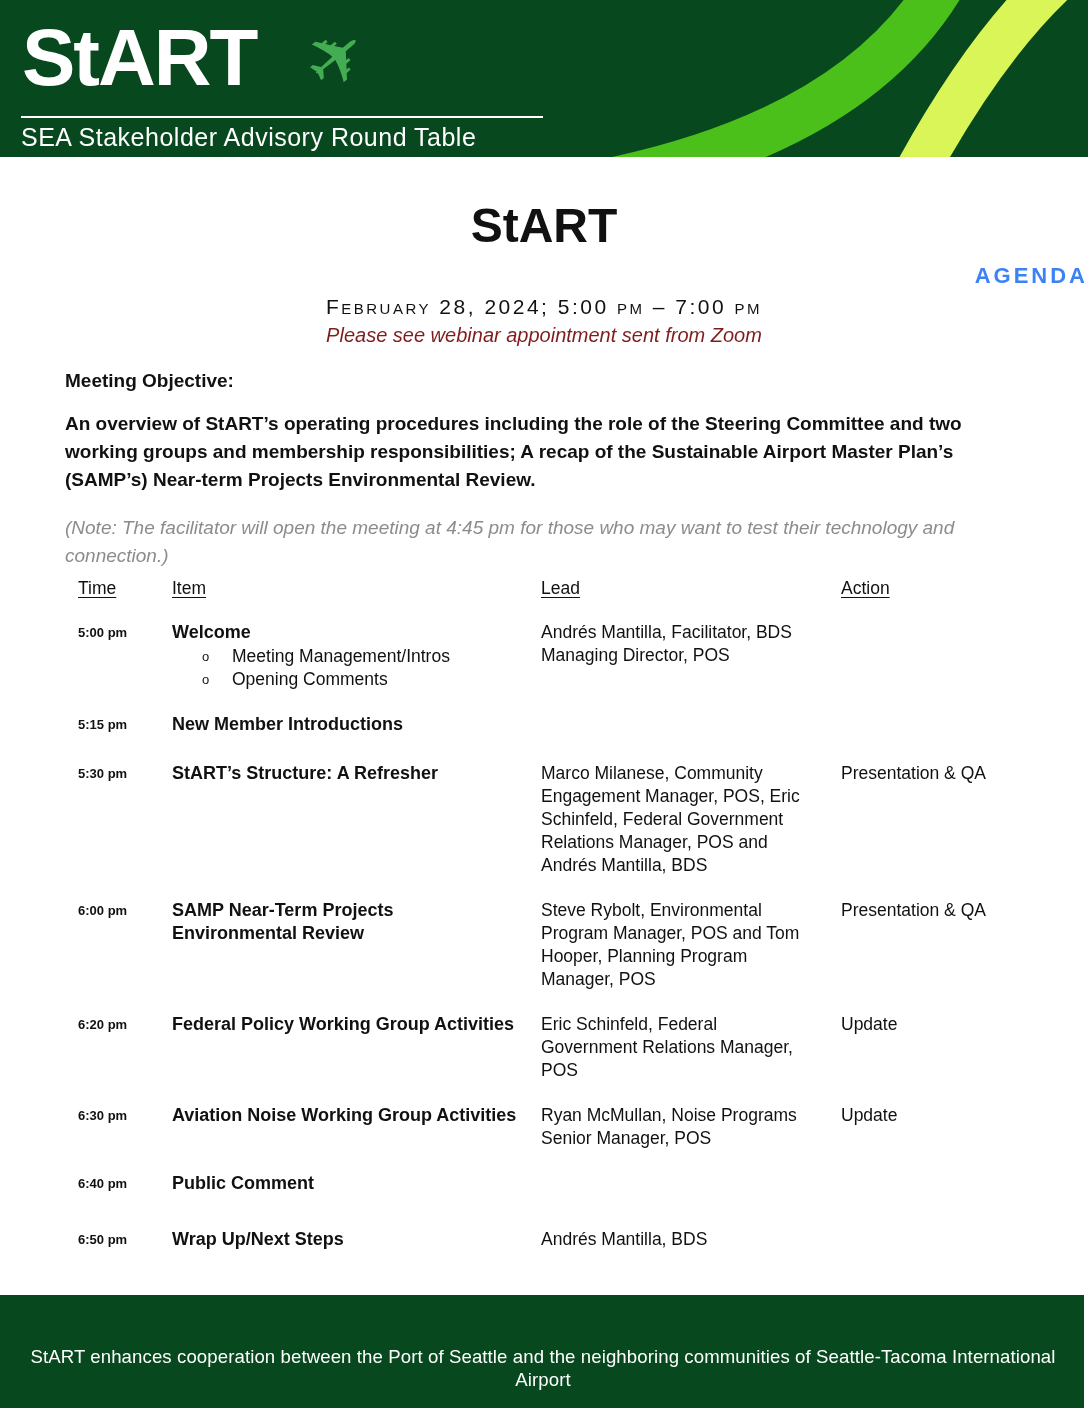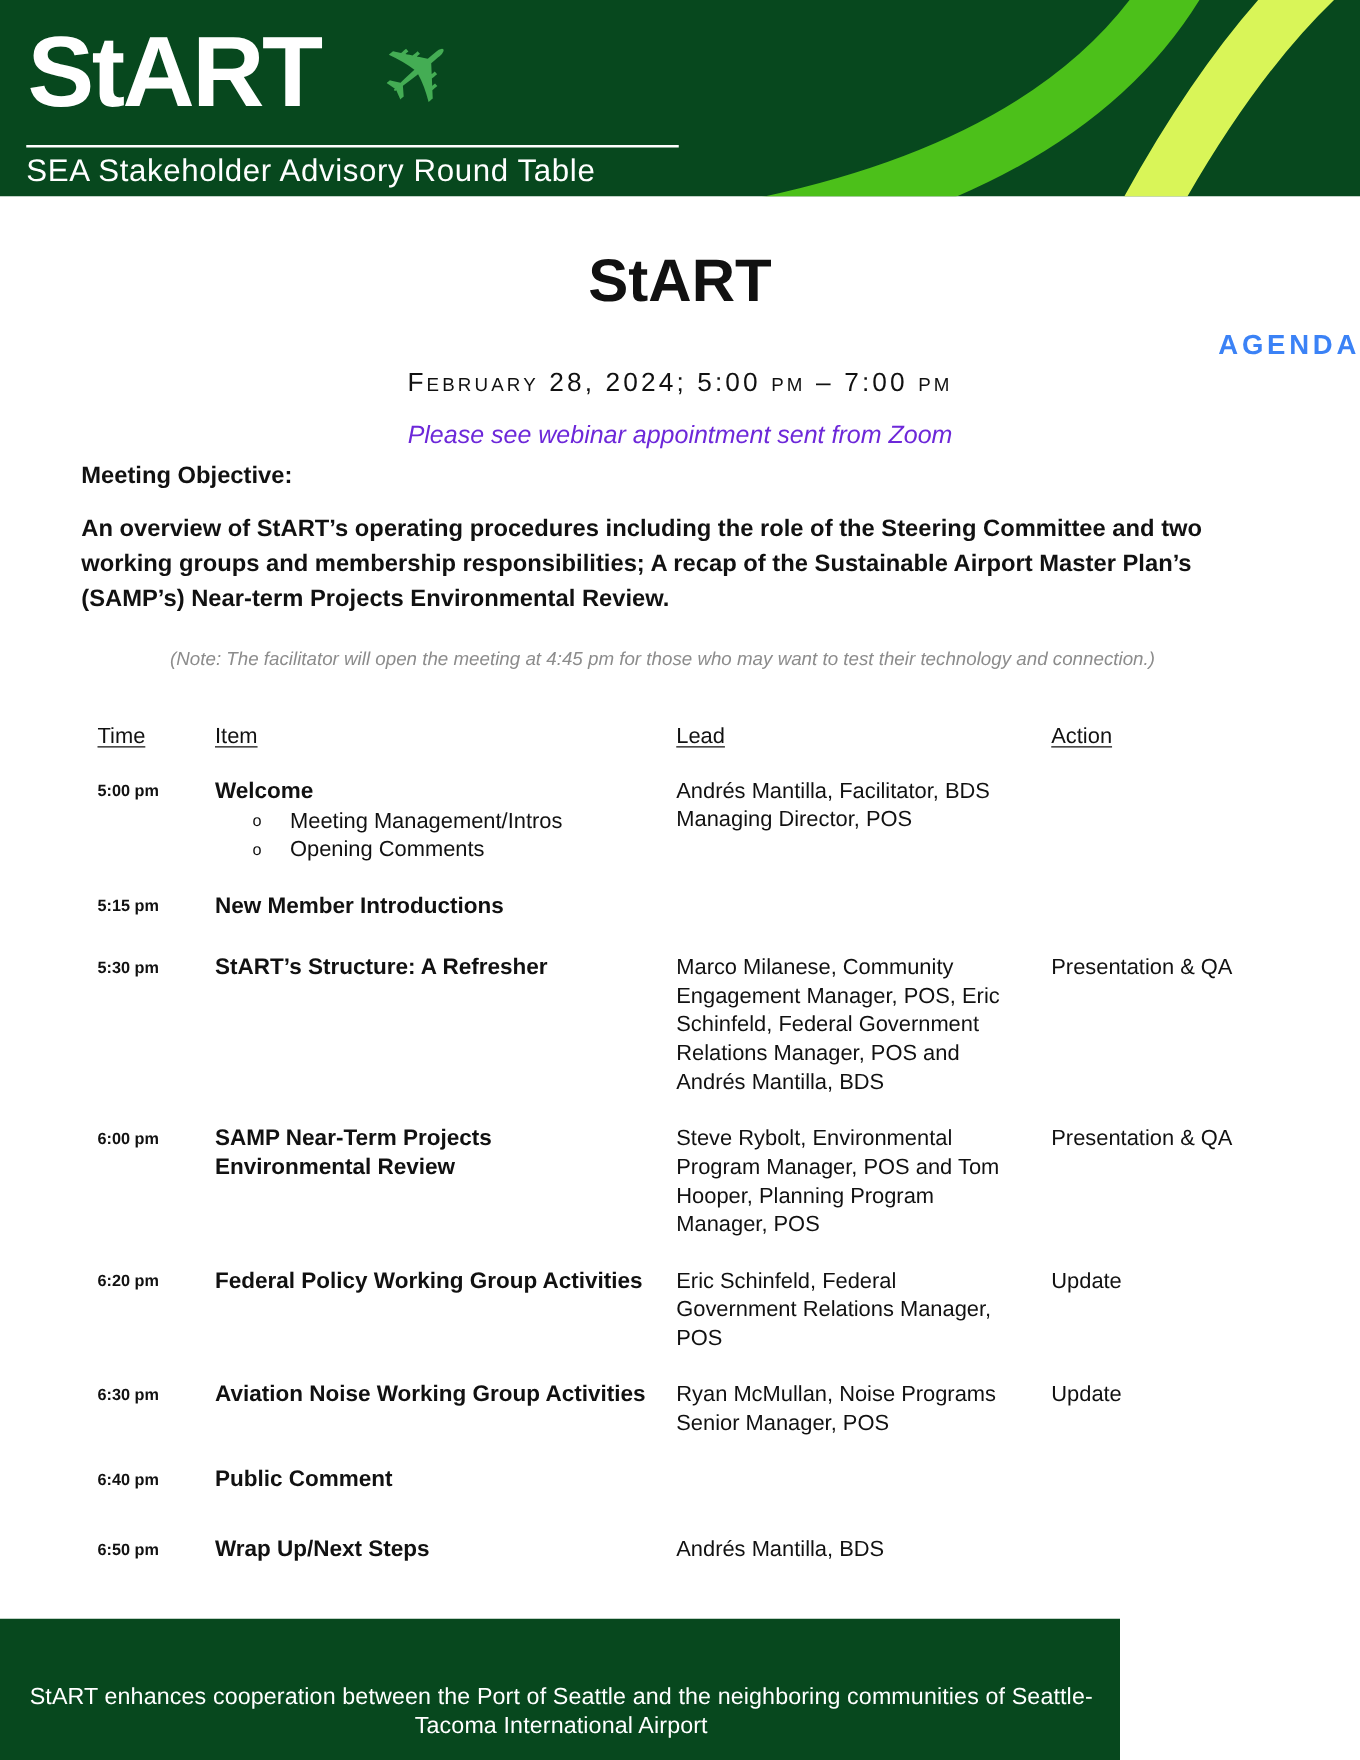--- a/index.html
+++ b/index.html
@@ -28,47 +28,47 @@
   }
 
   
   .title-block { position:absolute; top:199px; left:0; width:1088px; text-align:center; }
   .doc-title { font-size:48px; font-weight:700; line-height:54px; color:#111; letter-spacing:0; }
   .doc-agenda { margin-top:10px; font-size:22px; font-weight:700; letter-spacing:3px; color:#3b82f6;text-align:right; }
   .doc-date {
     margin-top:6px; font-size:21px; font-weight:400; color:#111;
     font-variant-caps:small-caps; letter-spacing:2.5px;
   }
-  .doc-zoom-note { margin-top:18px; font-size:20px; font-style:italic; color:#6d28d9; }
+  .doc-zoom-note { margin-top:5px; font-size:20px; font-style:italic; color:#7f1d1d; }
 
   
   .objective { position:absolute; top:370px; left:65px; width:930px; }
   .objective-heading { font-size:19px; font-weight:700; color:#111; }
   .objective-body { margin-top:18px; font-size:19px; font-weight:700; line-height:28px; color:#111; }
-  .objective-note { margin-top:20px; font-size:15px; font-style:italic; line-height:28px; color:#8c8c8c;text-align:center; }
+  .objective-note { margin-top:20px; font-size:19px; font-style:italic; line-height:28px; color:#8c8c8c; }
 
   
   .agenda { position:absolute; top:578px; left:78px; width:980px; }
   .agenda-head, .agenda-row { display:grid; grid-template-columns:94px 369px 300px 190px; }
   .agenda-head { margin-bottom:22px; }
   .agenda-head span { font-size:17.5px; color:#111; text-decoration:underline; text-underline-offset:3px; justify-self:start; }
   .agenda-row { margin-bottom:22px; align-items:start; }
   .agenda-row:nth-of-type(2) { margin-bottom:26px; }  
   .agenda-row:nth-of-type(7) { margin-bottom:33px; }  
   .agenda-row:nth-of-type(8) { margin-bottom:56px; }  
   .cell-time { font-size:13px; font-weight:700; line-height:23px; color:#111; }
   .cell-item .item-title { font-size:18px; font-weight:700; line-height:23px; color:#111; padding-right:24px; }
   .bullet-line { display:flex; line-height:23px; margin-top:0.5px; }
   .bullet-marker { width:30px; margin-left:30px; font-size:13px; line-height:23px; color:#111; }
   .bullet-text { font-size:17.5px; line-height:23px; color:#111; }
   .cell-lead div { font-size:17.5px; line-height:23px; color:#111; white-space:nowrap; }
   .cell-action { font-size:17.5px; line-height:23px; color:#111; }
 
   
-  .footer { position:absolute; left:0; bottom:0; width:896px; height:113px; background:#07481e; }
+  .footer { position:absolute; left:0; bottom:0; width:1084px; height:113px; background:#07481e; }
   .footer-text {
     padding:50px 12px 0 14px; text-align:center; color:#ffffff;
     font-size:18.6px; line-height:23px; font-weight:400; letter-spacing:0.1px;
   }
 </style>
 </head>
 <body>
 
 <div class="page">
 

